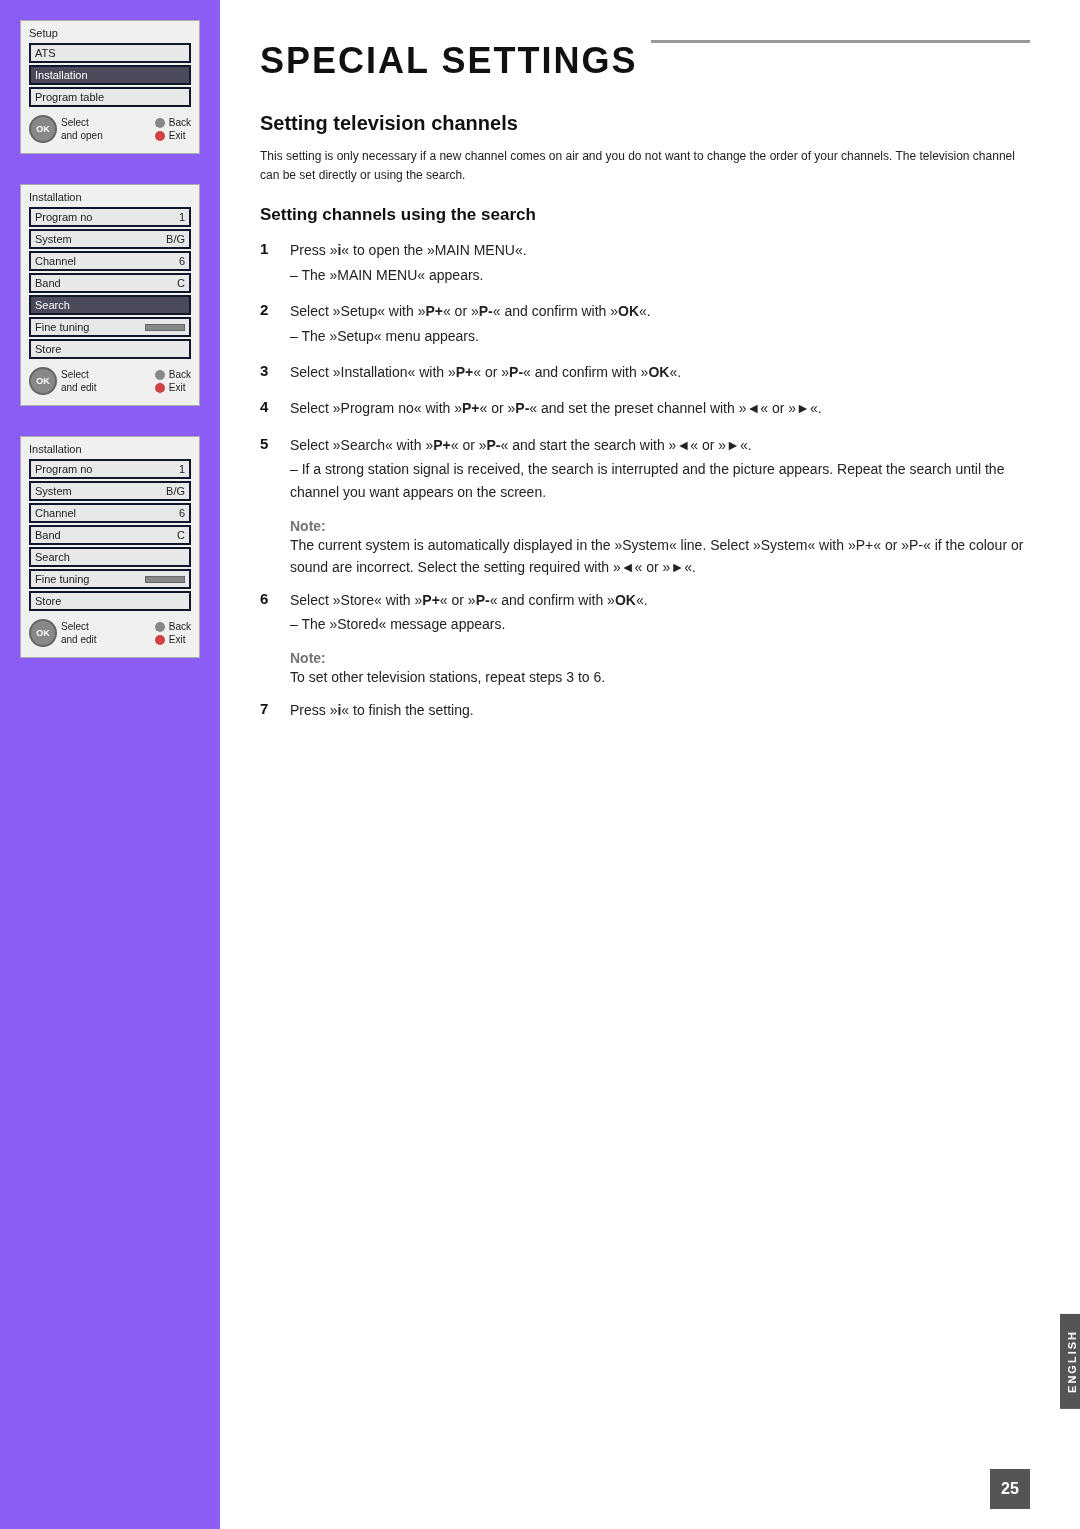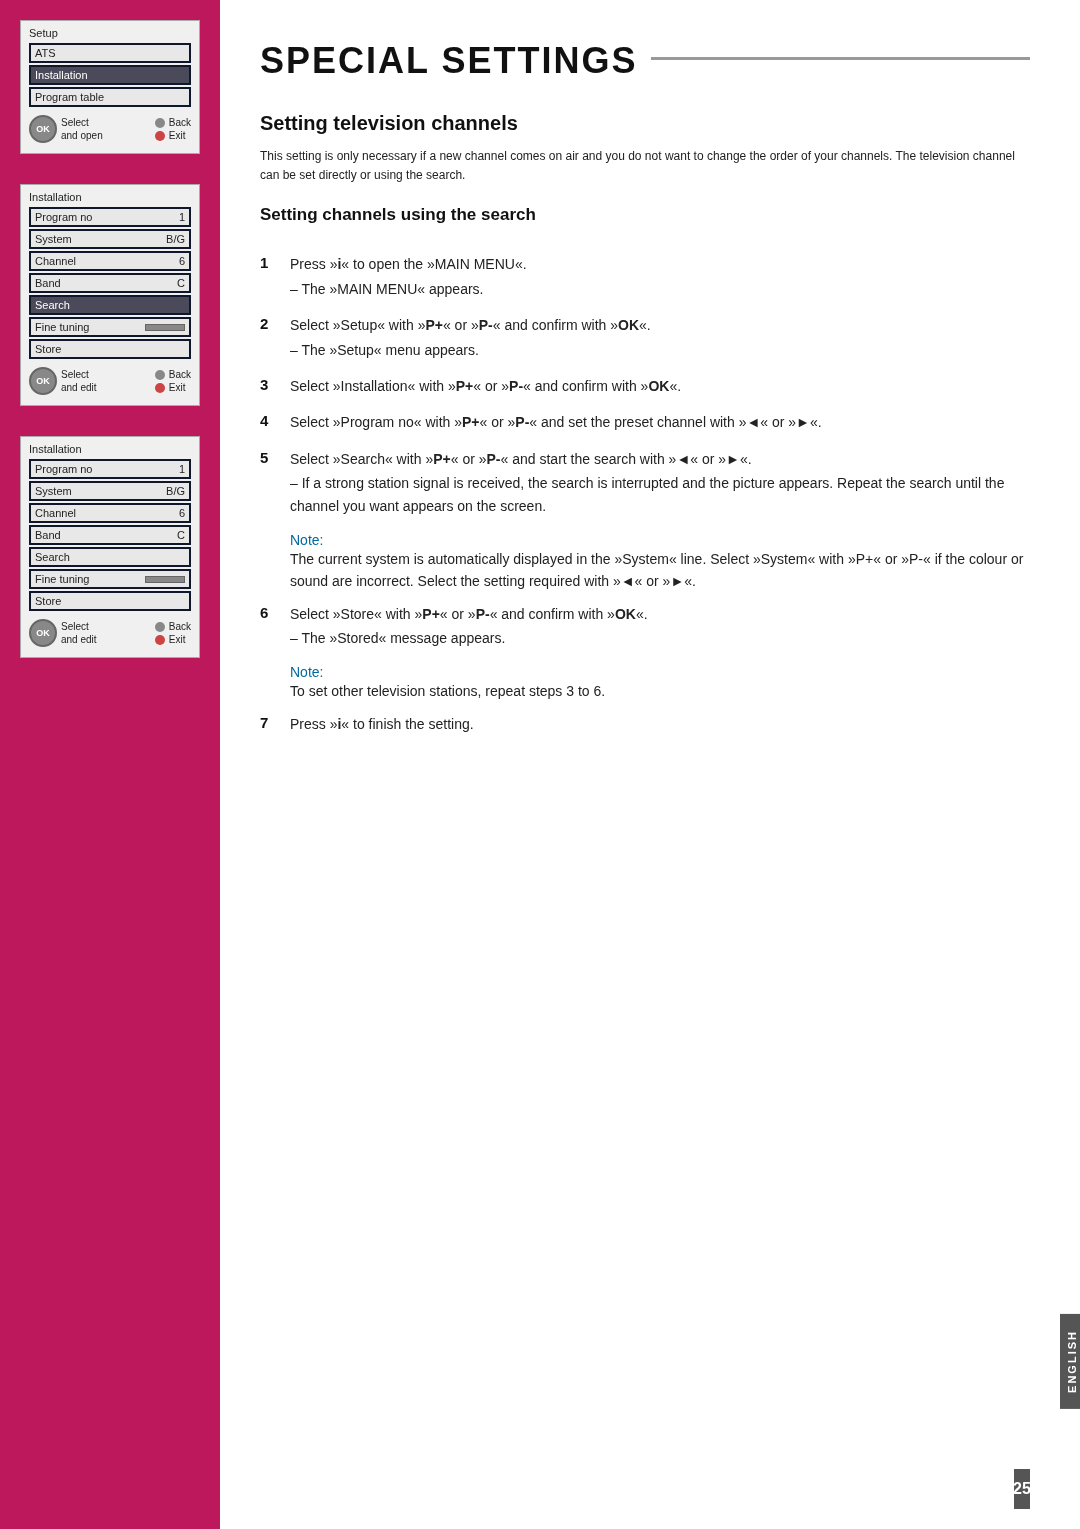--- a/index.html
+++ b/index.html
@@ -12,21 +12,21 @@
       font-size: 15px;
       color: #222;
       display: flex;
       flex-direction: row;
     }
 
     
     .sidebar {
       width: 220px;
       min-height: 1529px;
-      background: #be185d;
+      background: #8b5cf6;
       flex-shrink: 0;
       padding: 20px 0 0 0;
       display: flex;
       flex-direction: column;
       align-items: center;
       gap: 30px;
     }
 
     
     .screen-box {
@@ -149,21 +149,21 @@
       font-size: 12px;
       line-height: 1.6;
       margin-bottom: 20px;
       color: #222;
     }
 
     .subsection-heading {
       font-size: 17px;
       font-weight: 800;
       margin-top: 18px;
-      margin-bottom: 28px;
+      margin-bottom: 14px;
       color: #111;
     }
 
     .steps-list {
       list-style: none;
       padding: 0;
     }
 
     .step-item {
       display: flex;
@@ -190,23 +190,23 @@
       display: block;
       margin-top: 2px;
       font-size: 14px;
     }
 
     .note-block {
       margin: 10px 0 10px 30px;
     }
 
     .note-label {
-      font-weight: 400;
+      font-weight: 700;
       font-size: 14px;
-      color: #0369a1;
+      color: #737373;
     }
 
     .note-text {
       font-size: 14px;
       line-height: 1.6;
       color: #222;
       margin-top: 0;
     }
 
     
@@ -229,21 +229,21 @@
 
     
     .page-number-box {
       position: absolute;
       bottom: 20px;
       right: 50px;
       background: #555;
       color: #fff;
       font-size: 16px;
       font-weight: 700;
-      width: 16px;
+      width: 40px;
       height: 40px;
       display: flex;
       align-items: center;
       justify-content: center;
     }
 
     
     strong { font-weight: 900; }
   </style>
 </head>
@@ -396,21 +396,21 @@
           <span>Exit</span>
         </div>
       </div>
     </div>
   </div>
 
 </div>
 
 <div class="main-content">
 
-  <div style="display:flex;align-items:center;gap:0;margin-bottom:30px;">
+  <div style="display:flex;align-items:flex-start;gap:0;margin-bottom:30px;">
     <h1 class="page-title" style="border-bottom:none;margin-bottom:0;padding-bottom:0;">SPECIAL SETTINGS</h1>
     <div style="flex:1;height:3px;background:#999;margin-left:14px;margin-bottom:5px;"></div>
   </div>
 
   <h2 class="section-heading">Setting television channels</h2>
 
   <p class="intro-text">This setting is only necessary if a new channel comes on air and you do not want to change the order of your channels. The television channel can be set directly or using the search.</p>
 
   <h3 class="subsection-heading">Setting channels using the search</h3>
 

